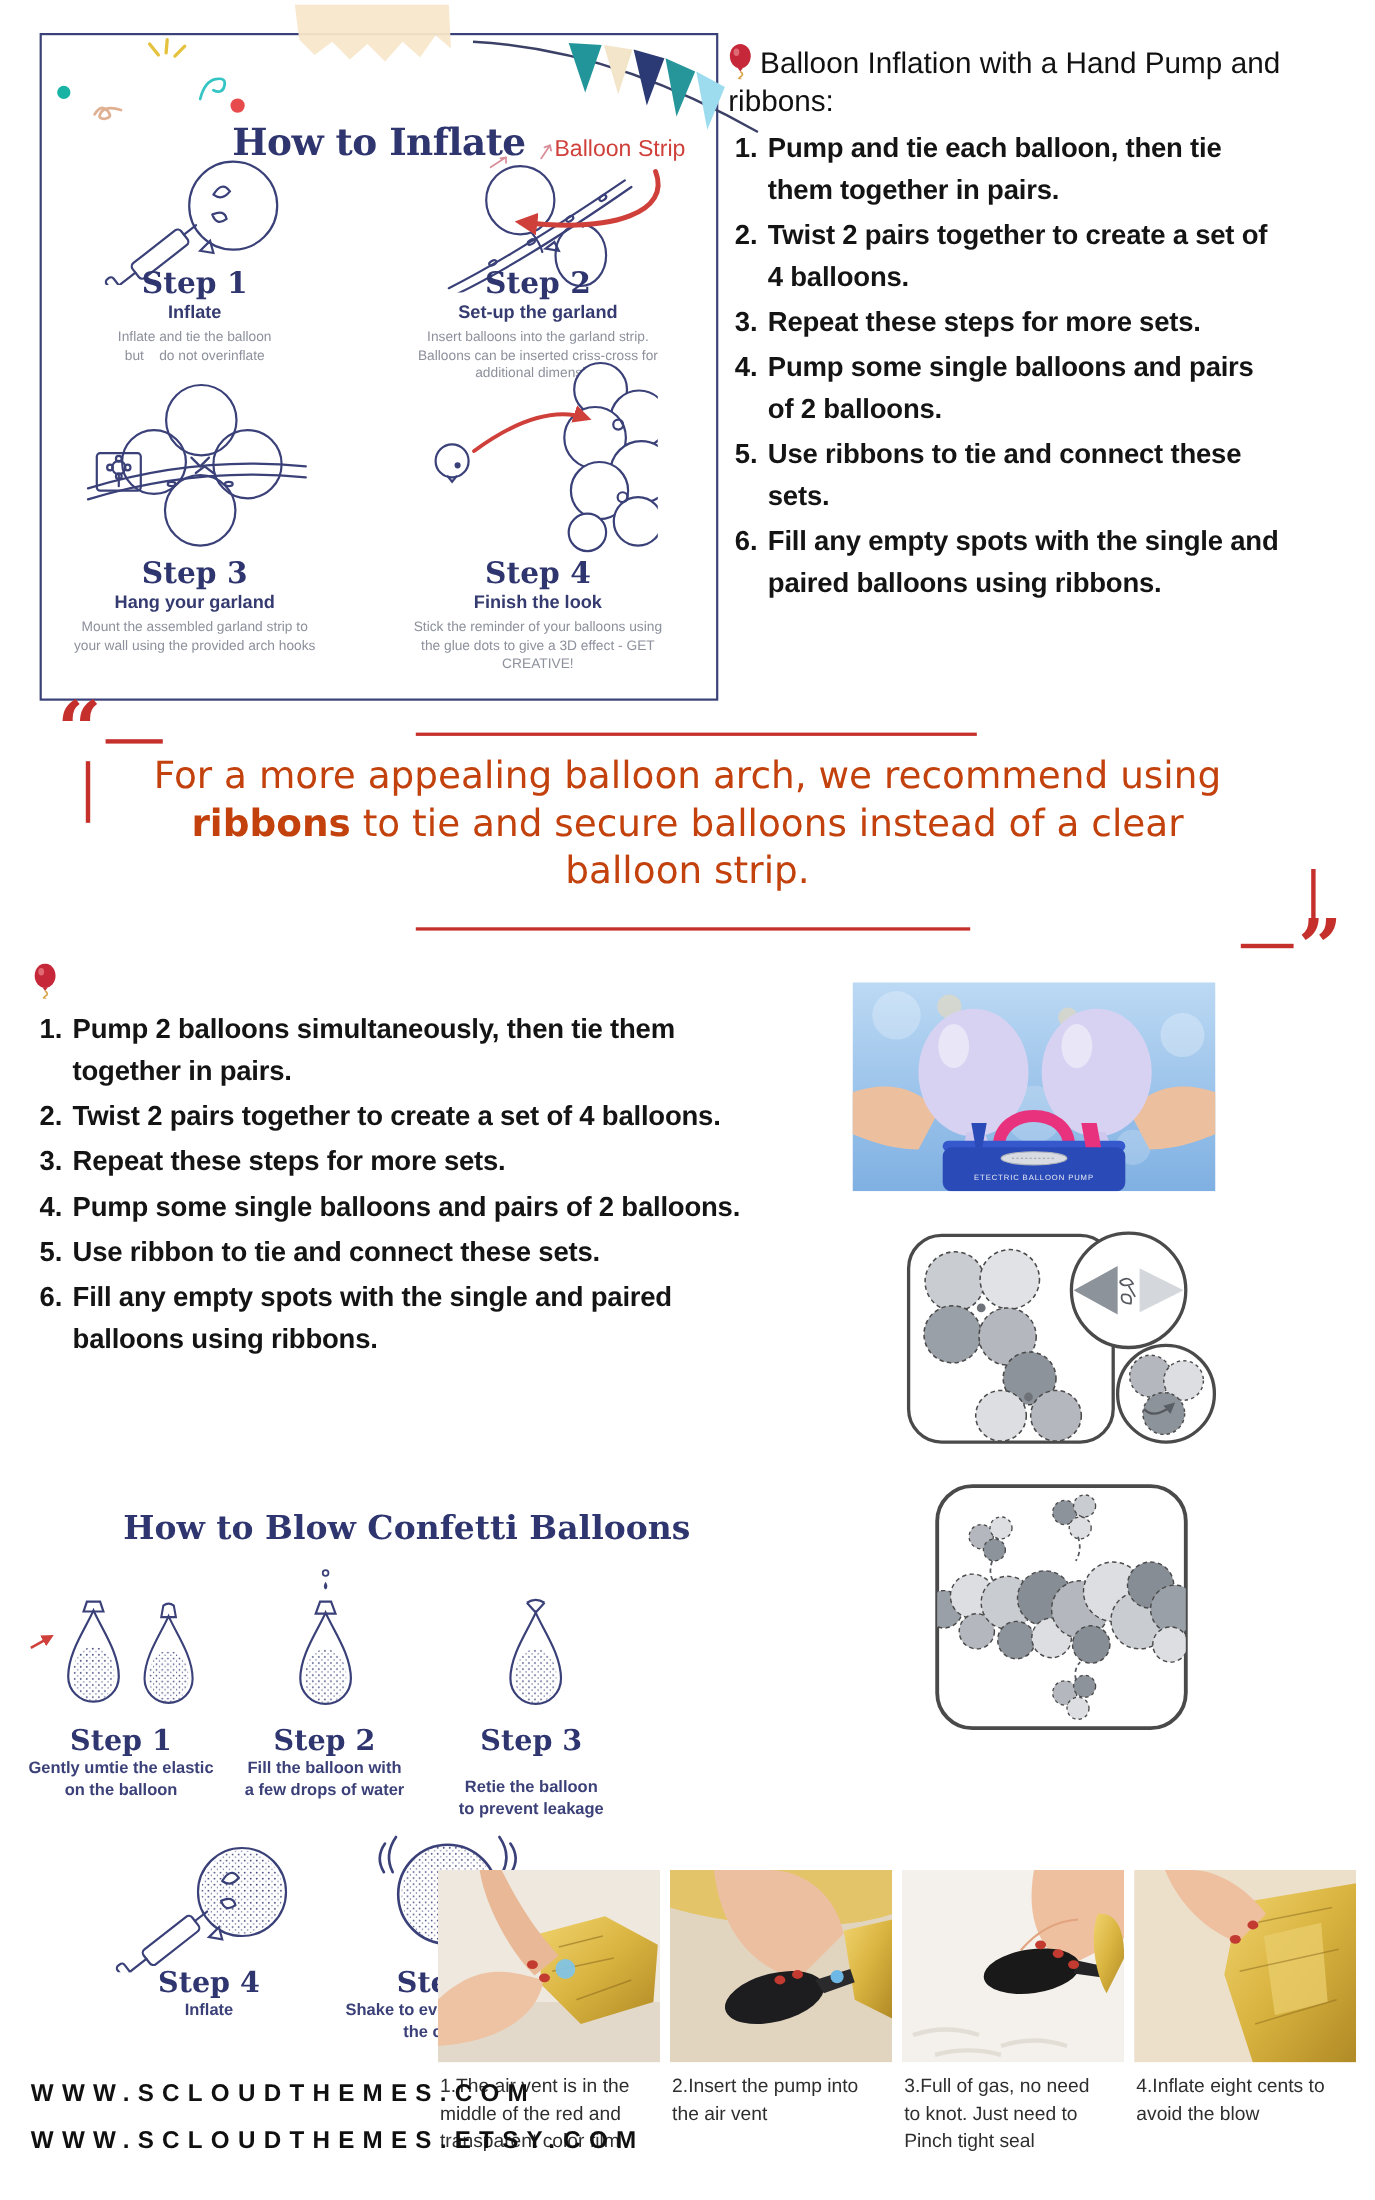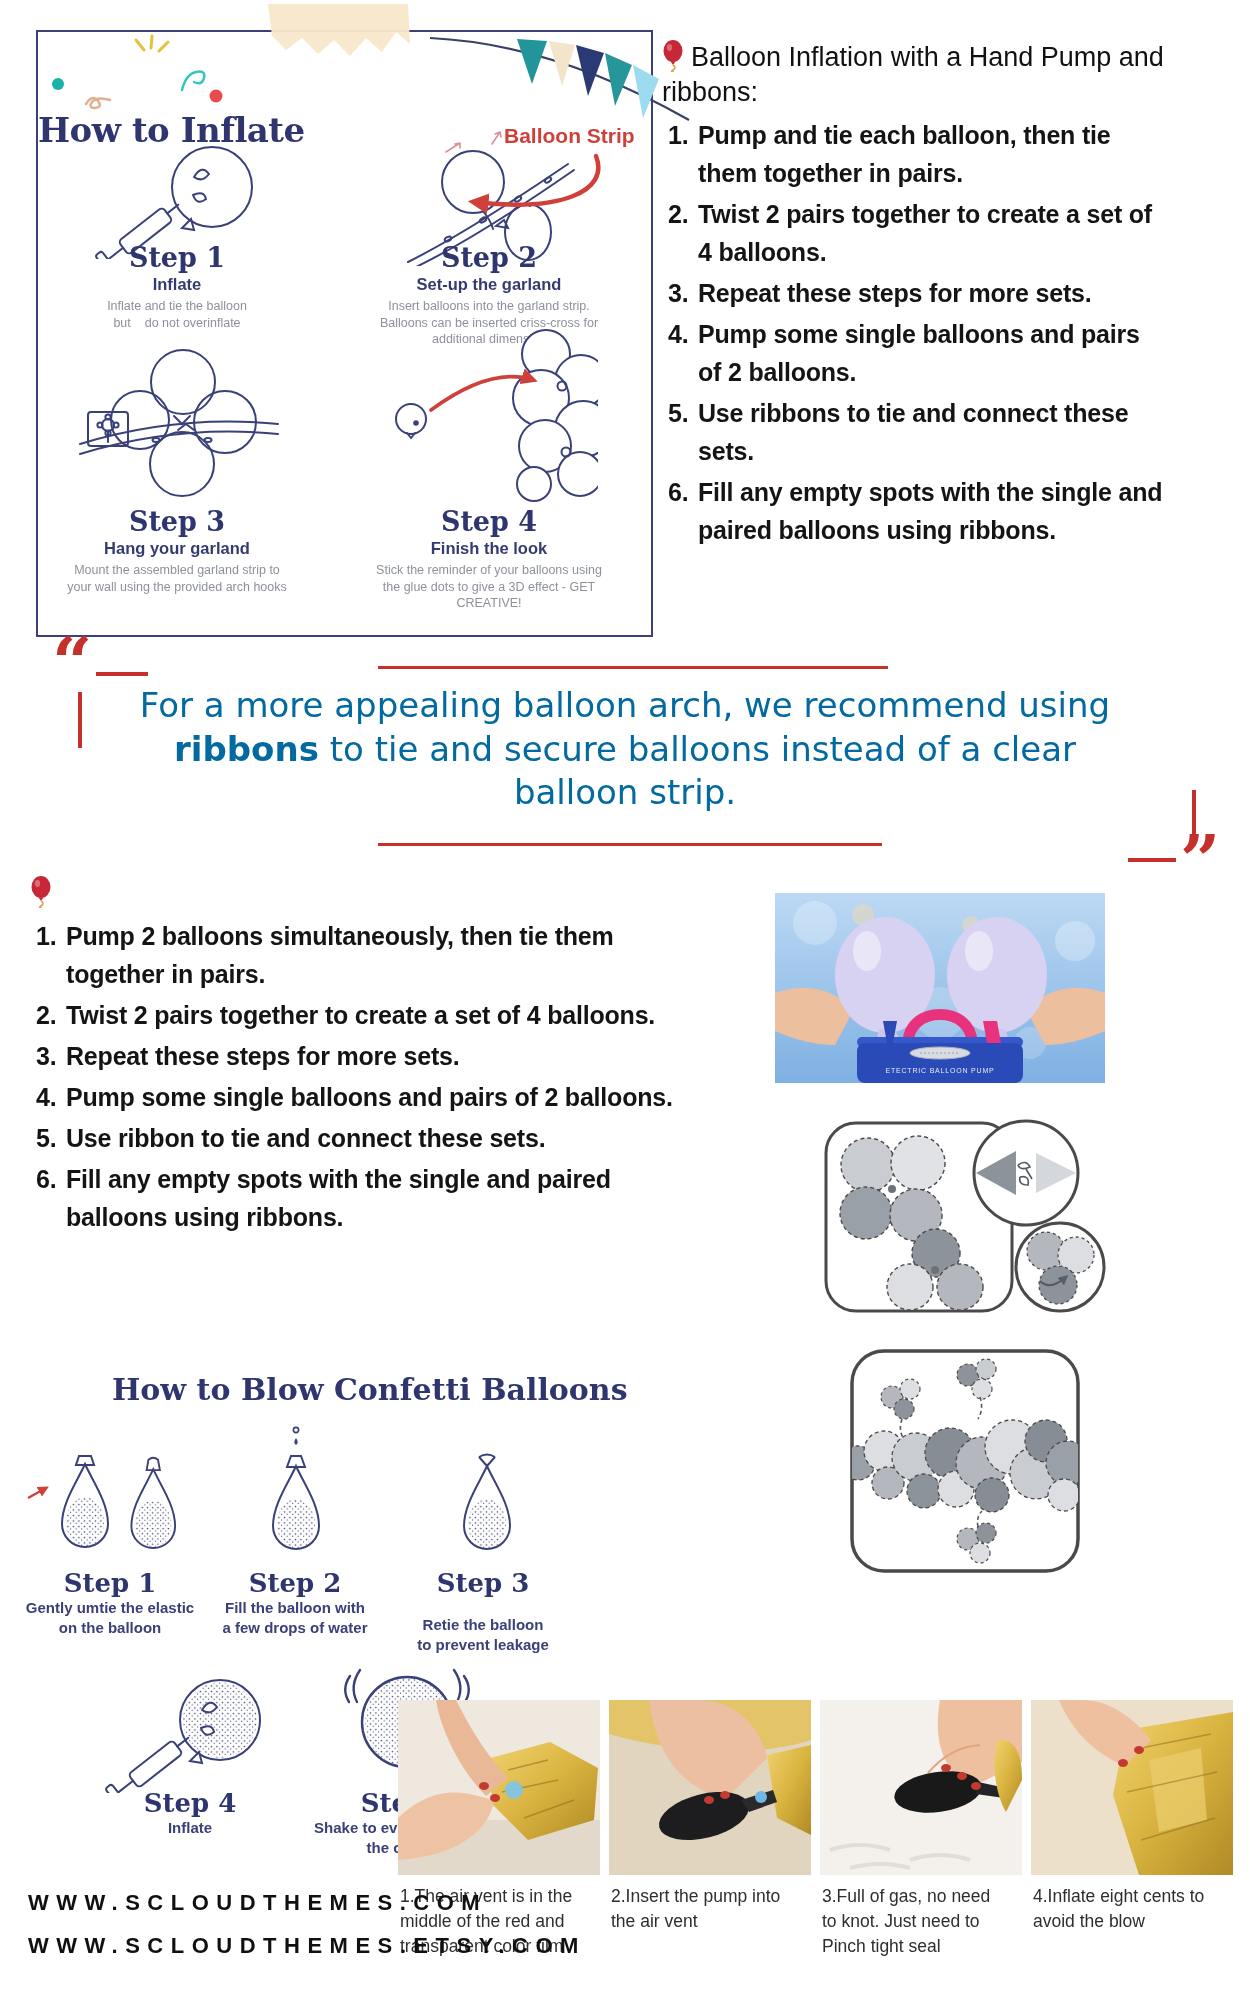--- a/index.html
+++ b/index.html
@@ -3,35 +3,35 @@
 <meta charset="utf-8">
 <style>
   html,body{margin:0;padding:0;background:#ffffff;}
   #page{position:relative;width:1250px;height:2000px;background:#fff;overflow:hidden;
         font-family:"Liberation Sans",sans-serif;color:#161616;}
   .abs{position:absolute;}
   .pre{white-space:pre-wrap;}
   
   #card{left:36px;top:30px;width:613px;height:603px;border:2px solid #3a4078;background:#fff;}
   .card-title{font-family:"DejaVu Serif",serif;font-weight:bold;color:#2f356e;
-              font-size:34px;letter-spacing:-0.5px;width:100%;}
+              font-size:34px;letter-spacing:-0.5px;text-align:center;width:100%;}
   .step-head{font-family:"DejaVu Serif",serif;font-weight:bold;color:#2f356e;
              font-size:27px;text-align:center;width:230px;}
   .step-sub{font-weight:bold;color:#353b70;font-size:16.5px;text-align:center;width:230px;}
   .step-cap{color:#8d919c;font-size:12.5px;line-height:1.32;text-align:center;width:230px;}
-  .strip-label{color:#d0403a;font-weight:bold;font-size:21px;}
+  .strip-label{color:#d0403a;font-weight:normal;font-size:21px;}
   
   .sec-title{font-weight:normal;font-size:27px;line-height:1.3;color:#111;}
   .blist{list-style:none;margin:6px 0 0 0;padding:0 0 0 36px;counter-reset:n;
          font-weight:bold;font-size:25px;line-height:1.52;color:#141414;letter-spacing:-0.2px;}
   .blist li{counter-increment:n;position:relative;margin-bottom:3px;}
   .blist li::before{content:counter(n) ".";position:absolute;left:-30px;top:0;}
   .bicon{display:inline-block;vertical-align:-6px;margin-right:7px;}
   
-  .q-text{font-family:"DejaVu Sans",sans-serif;font-size:34px;line-height:1.28;color:#0369a1;
+  .q-text{font-family:"DejaVu Sans",sans-serif;font-size:34px;line-height:1.28;color:#c2410c;
           text-align:center;}
   .q-mark{font-family:"DejaVu Serif",serif;font-weight:bold;color:#c5302c;font-size:70px;line-height:1;}
   .rline{background:#c5302c;}
   
   .c-head{font-family:"DejaVu Serif",serif;font-weight:bold;color:#2f356e;font-size:26px;
           text-align:center;width:200px;}
   .c-cap{font-weight:bold;color:#3b4178;font-size:15px;line-height:1.3;text-align:center;width:200px;}
   .big-title{font-family:"DejaVu Serif",serif;font-weight:bold;color:#2f356e;font-size:30px;}
   
   .photo{width:202px;height:175px;overflow:hidden;}

